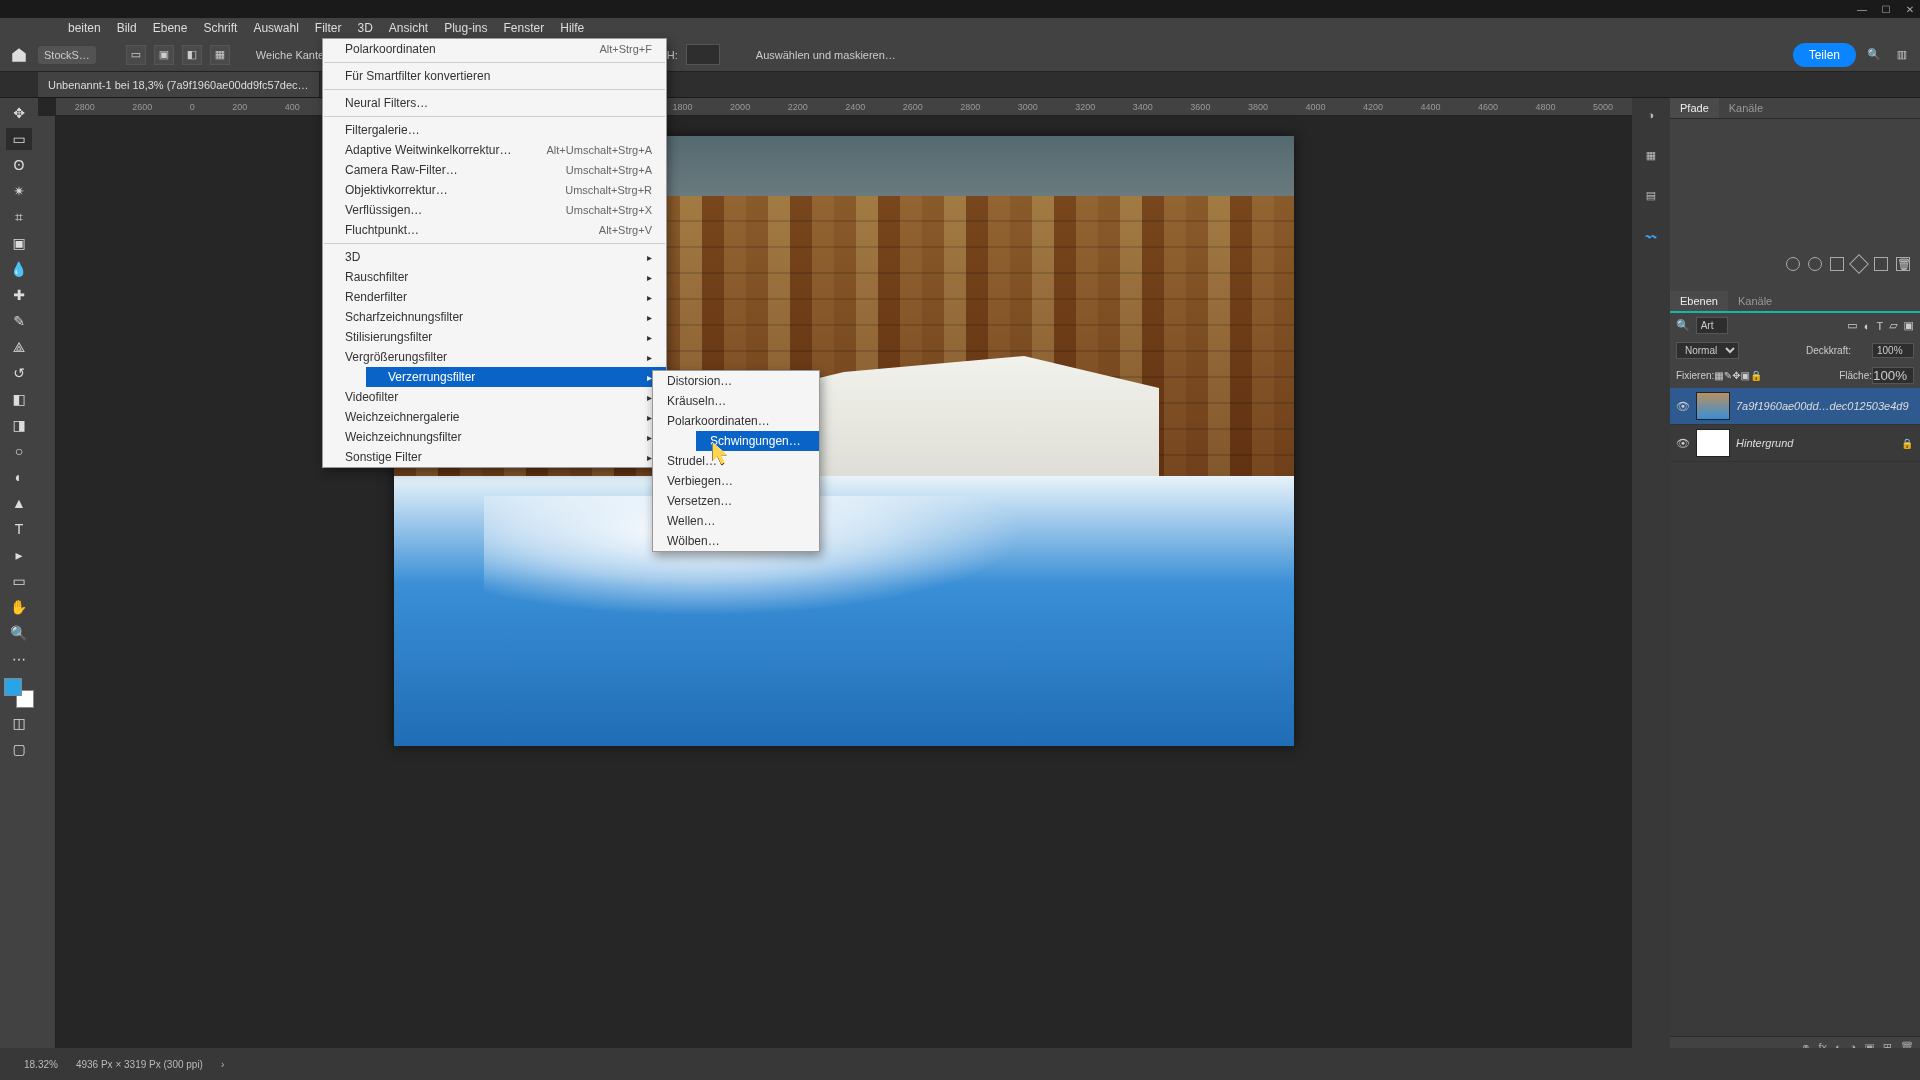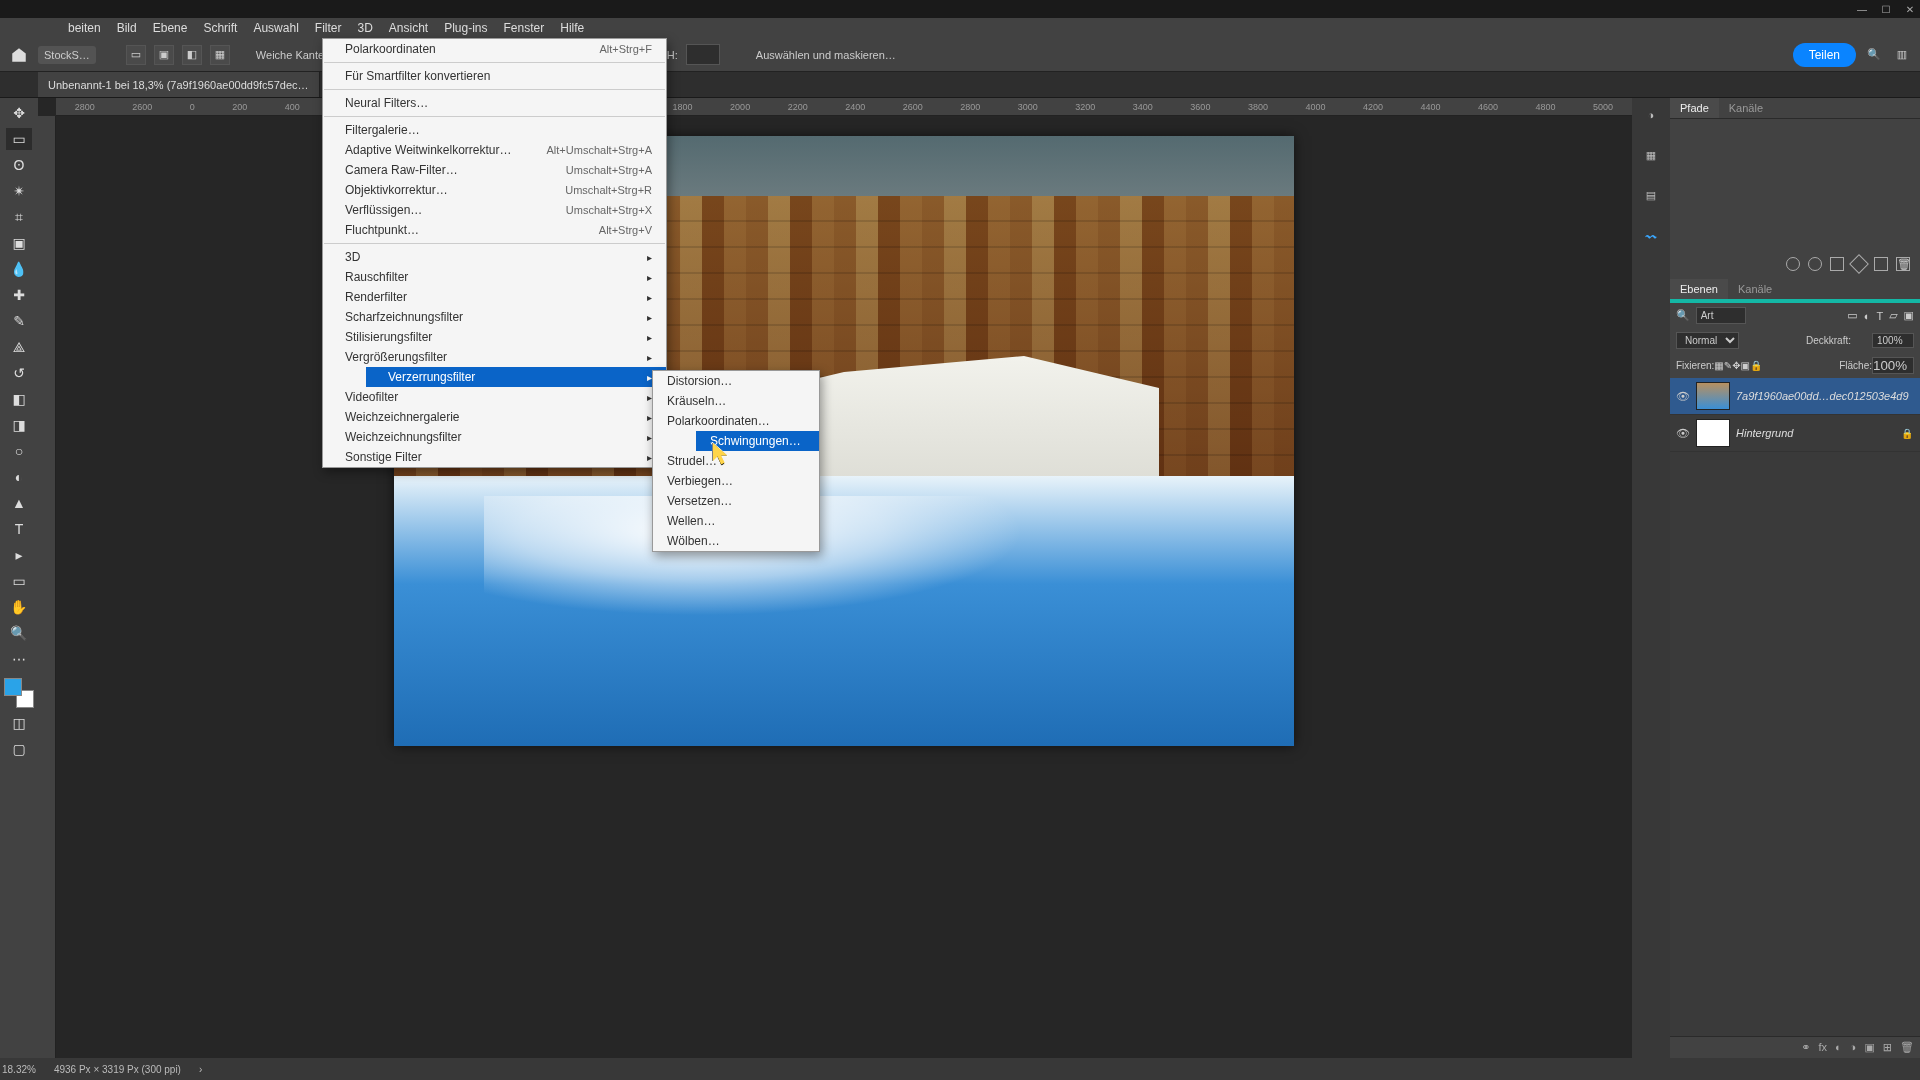--- a/index.html
+++ b/index.html
@@ -55,39 +55,39 @@
 .right-dock-mini { width: 38px; background: #383838; display: flex; flex-direction: column; align-items: center; padding-top: 6px; gap: 18px; }
 .dock-ic { width: 22px; height: 22px; display: flex; align-items: center; justify-content: center; color: #bbb; }
 .dock-ic.active { color: #3aa7ff; }
 
 .panels { width: 250px; background: #424242; display: flex; flex-direction: column; }
 .mini-tabs { display: flex; border-bottom: 1px solid #2a2a2a; }
 .mini-tab { padding: 4px 10px; font-size: 11px; color: #999; }
 .mini-tab.active { color: #eee; background: #4a4a4a; }
 .shape-row { display: flex; gap: 8px; padding: 8px 10px; justify-content: flex-end; }
 .shape-row span { width: 14px; height: 14px; border: 1px solid #aaa; }
-.layers-head { display: flex; border-bottom: 4px solid #14b8a6; }
+.layers-head { display: flex; border-bottom: 2px solid #14b8a6; margin-top: 12px; }
 .layer-toolbar { display: flex; padding: 4px 6px; gap: 6px; align-items: center; }
-.layer-toolbar input { background: #2e2e2e; border: 1px solid #555; color: #ccc; font-size: 10px; padding: 2px 4px; width: 50px; }
+.layer-toolbar input { background: #2e2e2e; border: 1px solid #555; color: #ccc; font-size: 10px; padding: 2px 4px; width: 32px; }
 .blend-row { display: flex; padding: 4px 6px; gap: 21px; align-items: center; font-size: 10px; }
 .blend-row select, .blend-row input { background: #2e2e2e; border: 1px solid #555; color: #ccc; font-size: 10px; padding: 1px 4px; }
 .lock-row { display: flex; padding: 4px 6px; align-items: center; font-size: 10px; }
 .layer-list { flex: 1; background: #3a3a3a; }
 .layer { display: flex; align-items: center; padding: 4px 6px; gap: 6px; border-bottom: 1px solid #333; }
 .layer.sel { background: #2f5a8f; }
 .eye { width: 14px; text-align: center; font-size: 11px; }
 .thumb { width: 34px; height: 28px; background: #888; border: 1px solid #222; }
 .thumb.sky { background: linear-gradient(#6aa0d0, #d0e0f0); }
 .thumb.city { background: linear-gradient(#b89060, #3a8fd6); }
 .thumb.white { background: #fff; }
 .layer-name { font-size: 11px; color: #ddd; font-style: italic; }
 .lock-ic { margin-left: auto; font-size: 10px; }
 
 
-.statusbar { position: absolute; bottom: 0; left: 0; right: 0; height: 22px; background: #383838; display: flex; align-items: center; padding: 0 2px; font-size: 10px; color: #bbb; gap: 18px; }
+.statusbar { position: absolute; bottom: 0; left: 0; right: 0; height: 32px; background: #383838; display: flex; align-items: center; padding: 0 24px; font-size: 10px; color: #bbb; gap: 18px; }
 .panel-foot { display: flex; justify-content: flex-end; gap: 8px; padding: 4px 6px; border-top: 1px solid #2a2a2a; font-size: 11px; color: #aaa; }
 
 
 .dropdown { position: absolute; background: #f5f5f5; color: #333; border: 1px solid #999; box-shadow: 2px 4px 10px rgba(0,0,0,.4); font-size: 12px; z-index: 100; }
 .dd-item { display: flex; justify-content: space-between; align-items: center; padding: 3px 14px 3px 22px; white-space: nowrap; min-width: 300px; }
 .dd-item:hover, .dd-item.hl { background: #0a64c8; color: #fff; margin-left: 43px; }
 .dd-sep { height: 1px; background: #ccc; margin: 3px 1px; }
 .dd-arrow::after { content: "▸"; font-size: 10px; margin-left: 20px; }
 .shortcut { color: #666; font-size: 11px; margin-left: 30px; }
 

